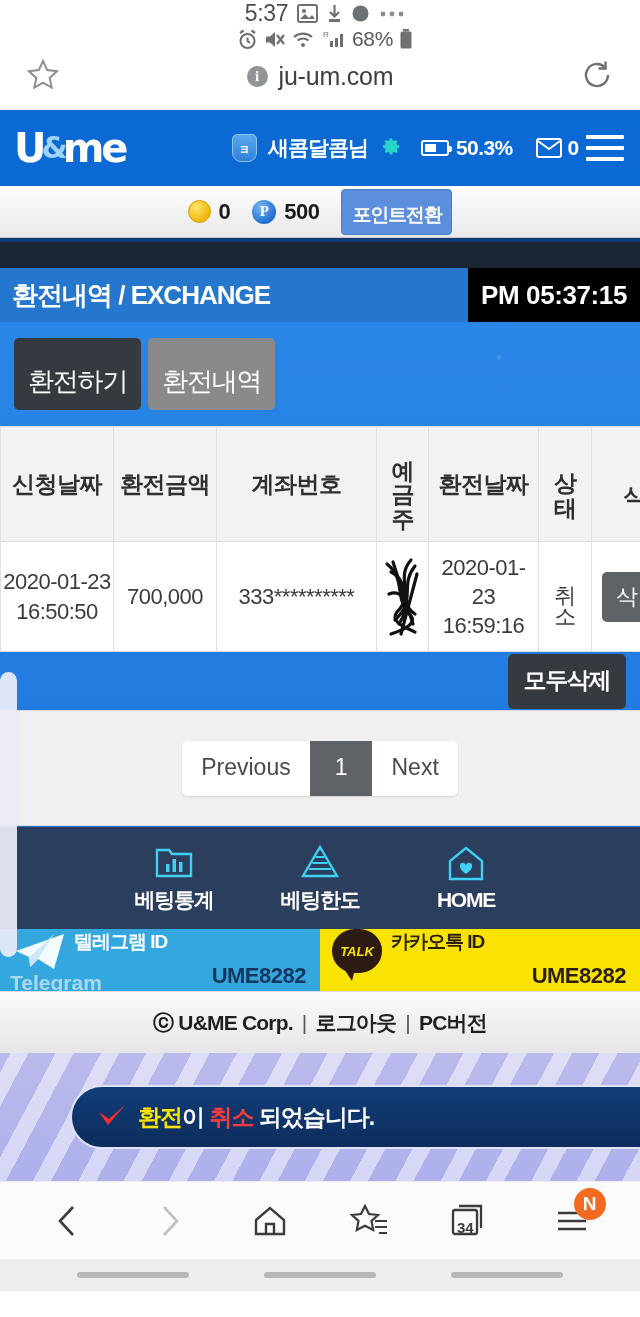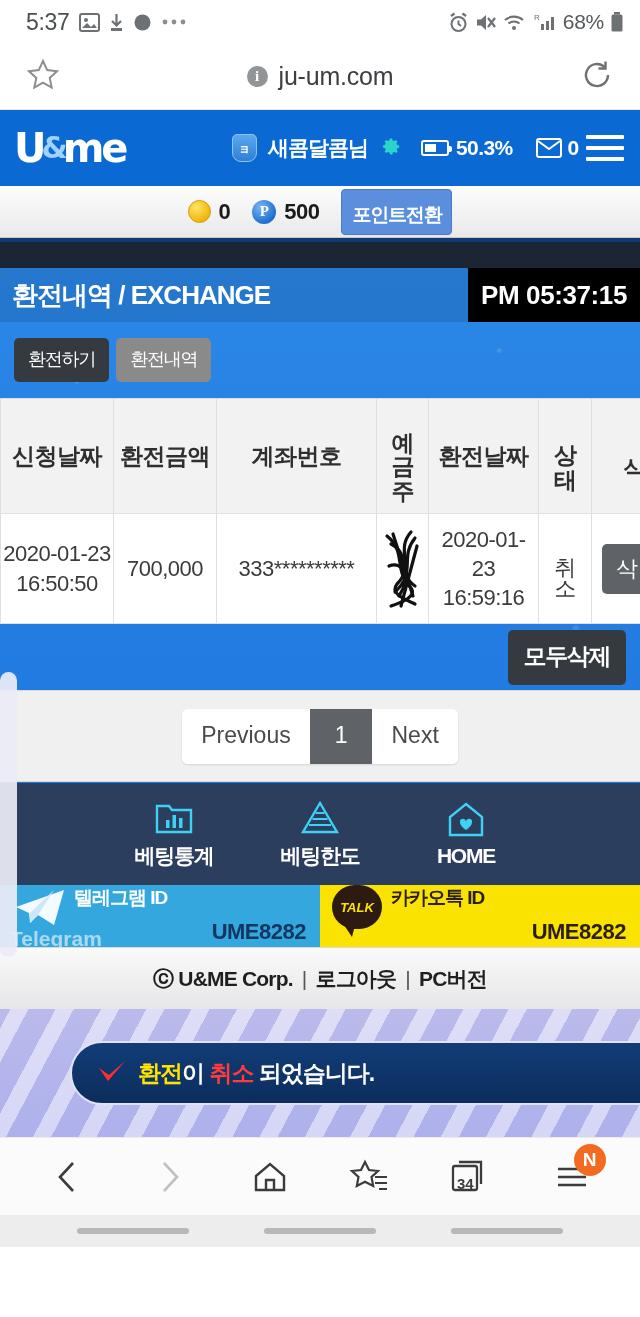--- a/index.html
+++ b/index.html
@@ -7,21 +7,21 @@
     width: 640px; height: 1317px;
     font-family: "Liberation Sans", "DejaVu Sans", sans-serif;
     background: #fff; overflow: hidden;
   }
   #page { position: relative; width: 640px; height: 1317px; overflow: hidden; }
 
   
   .statusbar {
     height: 44px; background: #fff; display: flex;
     align-items: center; justify-content: space-between;
-    padding: 0 16px 0 26px; color: #55595c;
+    padding: 0 16px 0 26px; color: #55595c; flex-direction: column;
   }
   .sb-left { display: flex; align-items: center; gap: 9px; }
   .sb-time { font-size: 23px; font-weight: 500; color: #4b4f52; letter-spacing: -0.3px; }
   .sb-right { display: flex; align-items: center; gap: 6px; }
   .sb-pct { font-size: 21px; font-weight: 500; color: #55595c; letter-spacing: -0.3px; }
   .sb-ico { display: inline-flex; align-items: center; }
 
   
   .urlbar {
     height: 66px; background: #fff; display: flex;
@@ -126,22 +126,22 @@
     background: rgba(0,0,0,.11);
   }
   .title-txt { color: #fff; font-size: 26px; font-weight: bold; letter-spacing: -1px; }
   .clock-box {
     width: 172px; background: #000; display: flex; align-items: center;
     justify-content: center; color: #fff; font-size: 26px; font-weight: bold;
     letter-spacing: -0.4px;
   }
   .tabs { display: flex; gap: 7px; padding: 16px 0 16px 14px; }
   .tab {
-    font-size: 18px; color: #fff; letter-spacing: -1.2px;
-    padding: 9px 14px 11px; border-radius: 5px;
+    font-size: 26px; color: #fff; letter-spacing: -1.2px;
+    padding: 26px 14px 11px; border-radius: 5px;
   }
   .tab.active { background: #343a40; }
   .tab.inactive { background: #8a8a8a; }
 
   
   .tablewrap { background: #fff; }
   table.ex { width: 100%; border-collapse: collapse; table-layout: fixed; }
   table.ex th, table.ex td {
     border: 1px solid #dfdfdf; text-align: center; vertical-align: middle;
     color: #3b3b3b; letter-spacing: -0.5px;
@@ -160,30 +160,30 @@
   .multiline { line-height: 1.32; }
   .del-btn {
     background: #5f6368; color: #fff; font-size: 22px; border-radius: 5px;
     padding: 10px 0; width: 78px; margin-left: 8px; display: inline-block;
     text-align: left; padding-left: 14px; letter-spacing: -1px;
   }
   .scribble { display: block; width: 44px; height: 86px; margin: 0 auto; }
 
   
   .delall-row {
-    height: 66px; display: flex; align-items: center; justify-content: flex-end;
+    height: 58px; display: flex; align-items: center; justify-content: flex-end;
     padding-right: 14px;
     padding-left: 36px;
   }
   .delall-btn {
     background: #343a40; color: #fff; font-size: 23px; font-weight: bold;
     padding: 11px 16px 13px; border-radius: 5px; letter-spacing: -1.4px;
   }
   .pager-wrap {
-    background: #f0f0f0; height: 92px; display: flex;
+    background: #f0f0f0; height: 116px; display: flex;
     align-items: center; justify-content: center;
     border-top: 1px solid #d9d9d9; border-bottom: 1px solid #d9d9d9;
   }
   .pager {
     display: flex; background: #fff; border-radius: 6px; overflow: hidden;
     box-shadow: 0 1px 2px rgba(0,0,0,.12);
   }
   .pg {
     font-size: 23px; color: #4a4a4a; padding: 13px 19px 15px;
     background: #fff;

